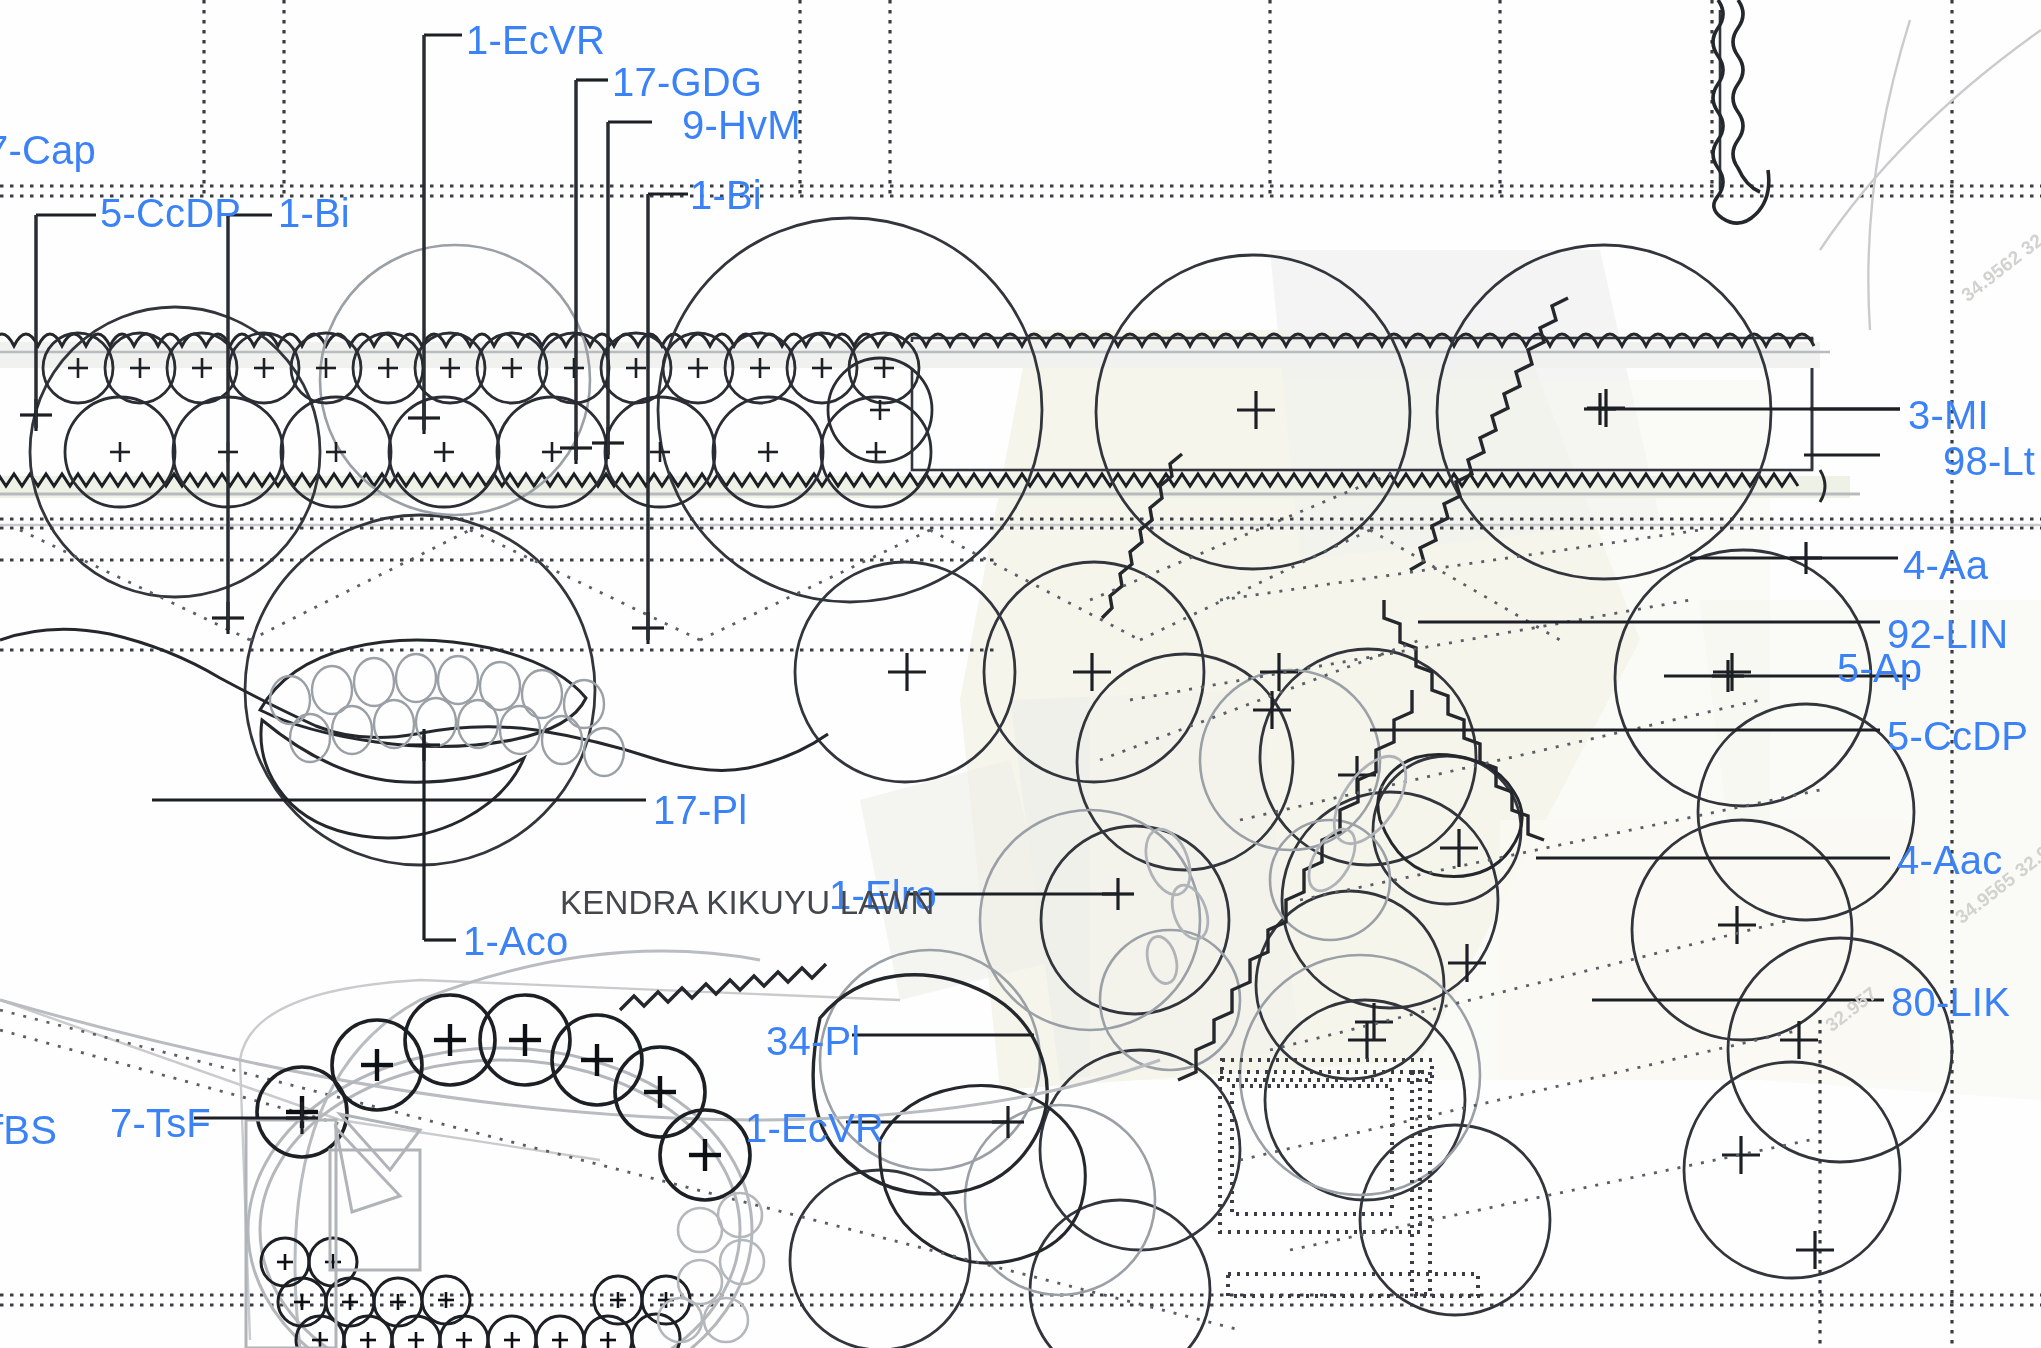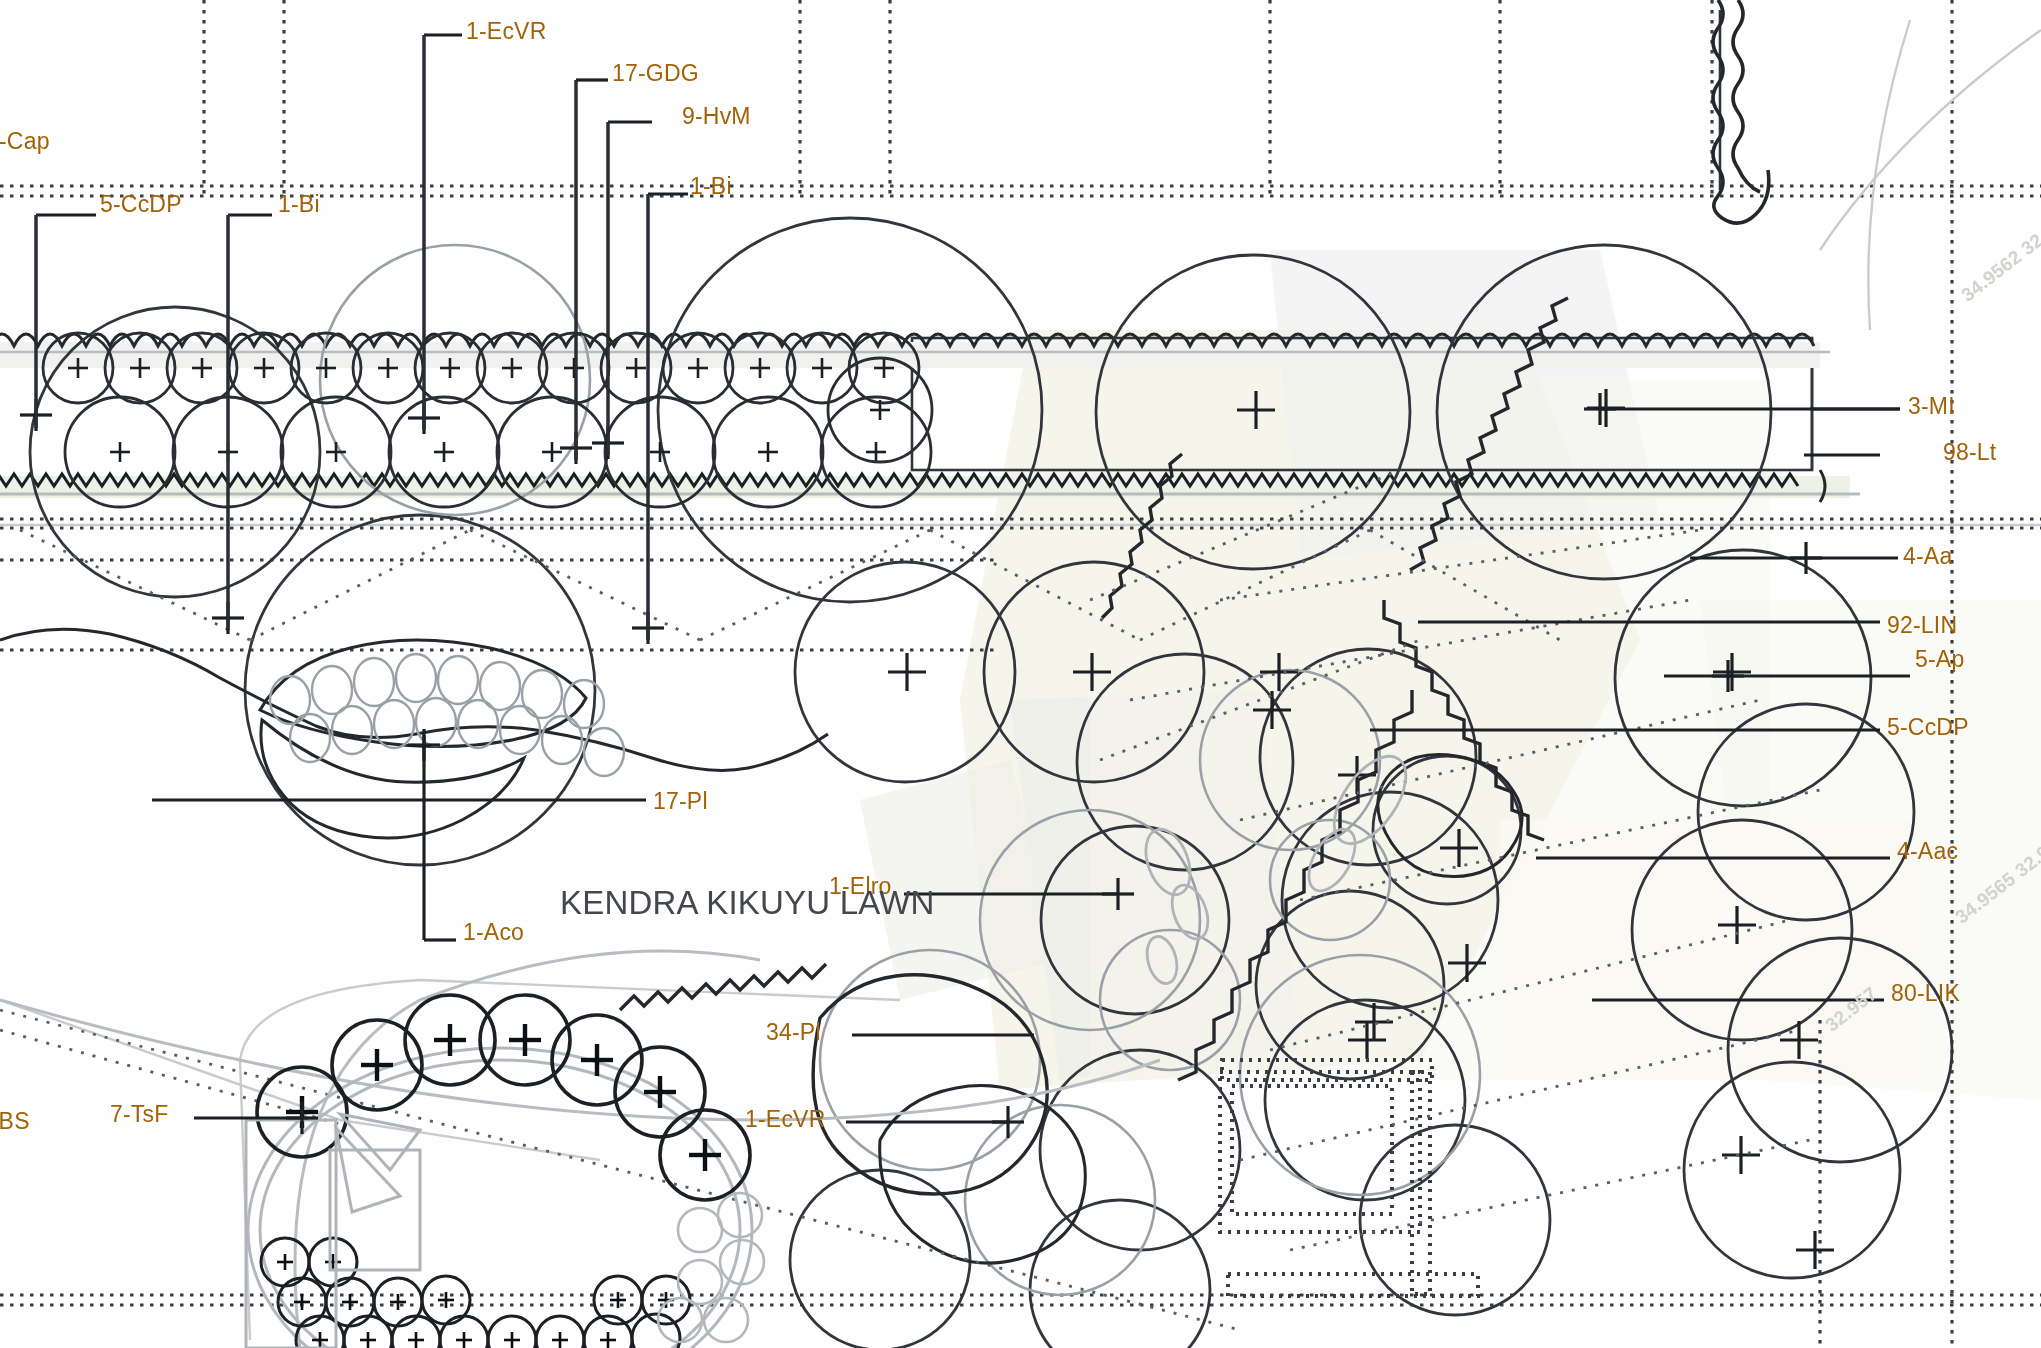--- a/index.html
+++ b/index.html
@@ -7,22 +7,22 @@
   #sheet{
     position:relative;
     width:2041px;height:1348px;
     background:#fefefe;
     overflow:hidden;
   }
   #sheet svg{position:absolute;left:0;top:0;}
   .lbl{
     position:absolute;
     font-family:"Liberation Sans",sans-serif;
-    font-size:23px;
-    color:#a16207;
+    font-size:40px;
+    color:#3b82f6;
     white-space:nowrap;
     letter-spacing:0.2px;
     line-height:1;
   }
   .lbl.lawn{font-size:33px;color:#44484e;text-align:left;line-height:1.25;margin-top:12px;}
   .lbl.survey{
     font-size:19px;color:#d2d2cf;font-weight:bold;
     transform:rotate(-38deg);transform-origin:left top;
   }
 </style>
@@ -727,21 +727,21 @@
   <div class="lbl" style="left:612px;top:62px;">17-GDG</div>
   <div class="lbl" style="left:658px;top:105px;margin-left:24px;">9-HvM</div>
   <div class="lbl" style="left:690px;top:175px;">1-Bi</div>
 </div>
 
 <div>
   <div class="lbl" style="left:1908px;top:395px;">3-MI</div>
   <div class="lbl" style="left:1943px;top:441px;">98-Lt</div>
   <div class="lbl" style="left:1903px;top:545px;">4-Aa</div>
   <div class="lbl" style="left:1887px;top:614px;">92-LIN</div>
-  <div class="lbl" style="left:1915px;top:648px;text-align:center;">5-Ap</div>
+  <div class="lbl" style="left:1837px;top:648px;text-align:center;">5-Ap</div>
   <div class="lbl" style="left:1887px;top:716px;">5-CcDP</div>
   <div class="lbl" style="left:1897px;top:840px;text-align:right;">4-Aac</div>
   <div class="lbl" style="left:1891px;top:982px;">80-LIK</div>
 </div>
 
 <div>
   <div class="lbl" style="left:653px;top:790px;">17-Pl</div>
   <div class="lbl" style="left:463px;top:921px;">1-Aco</div>
   <div class="lbl" style="left:829px;top:875px;">1-Elro</div>
   <div class="lbl" style="left:766px;top:1021px;">34-Pl</div>

